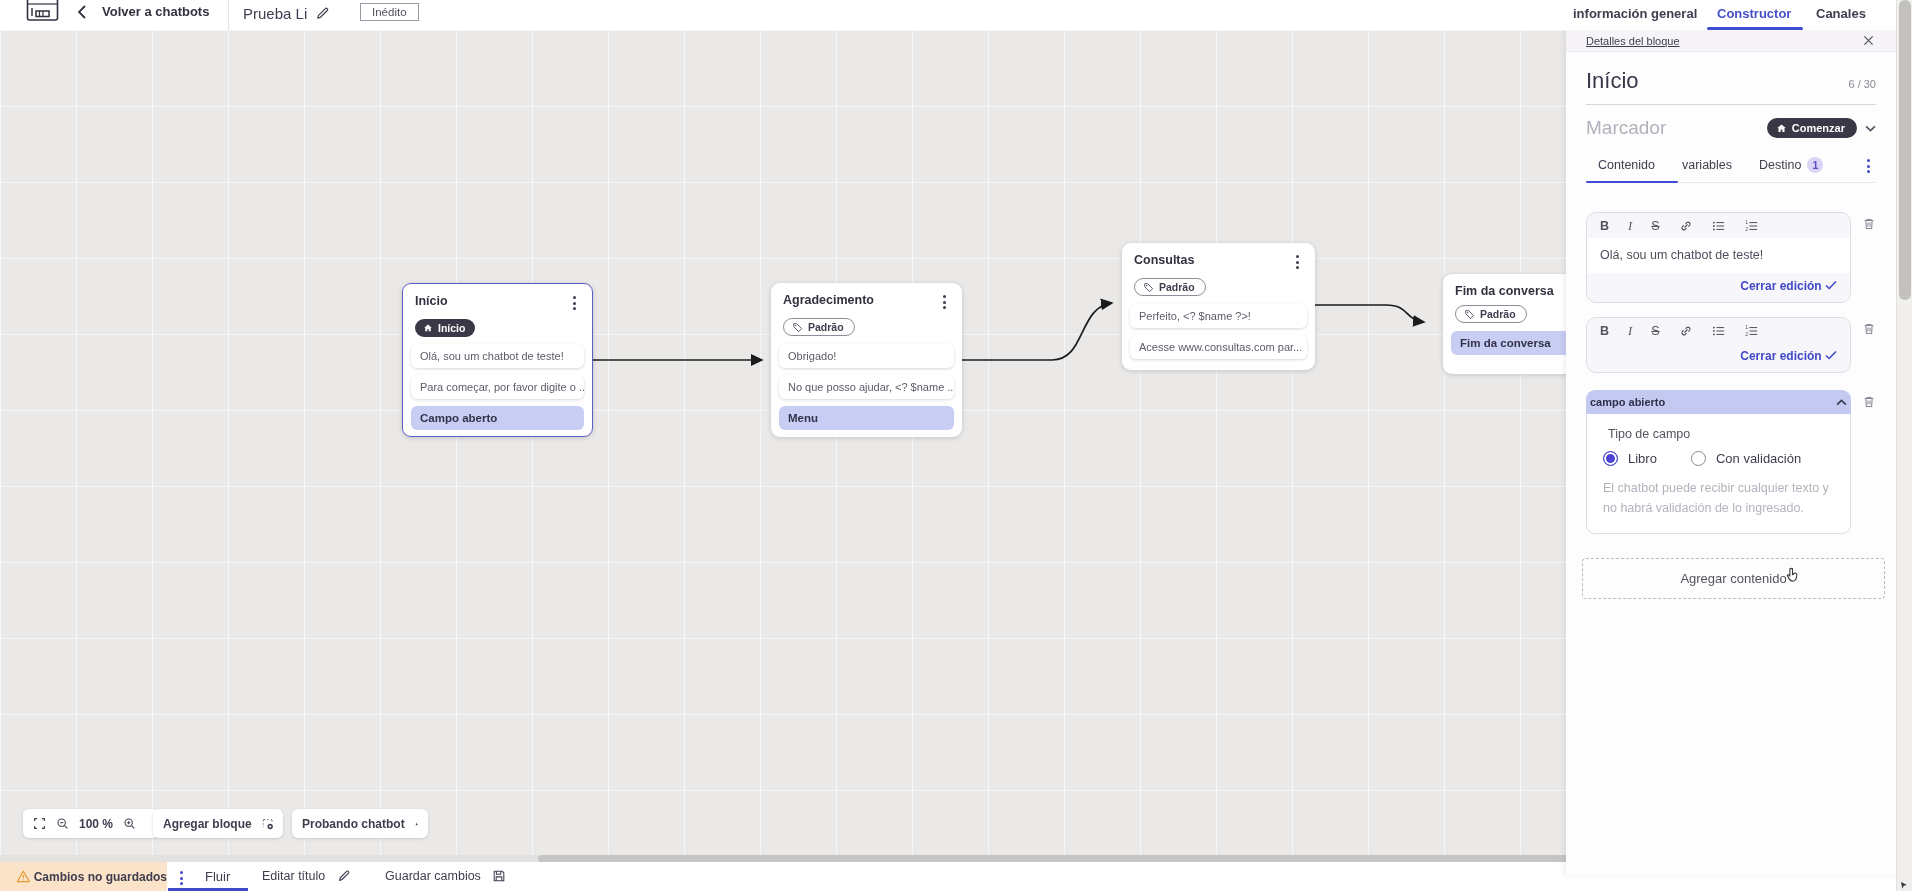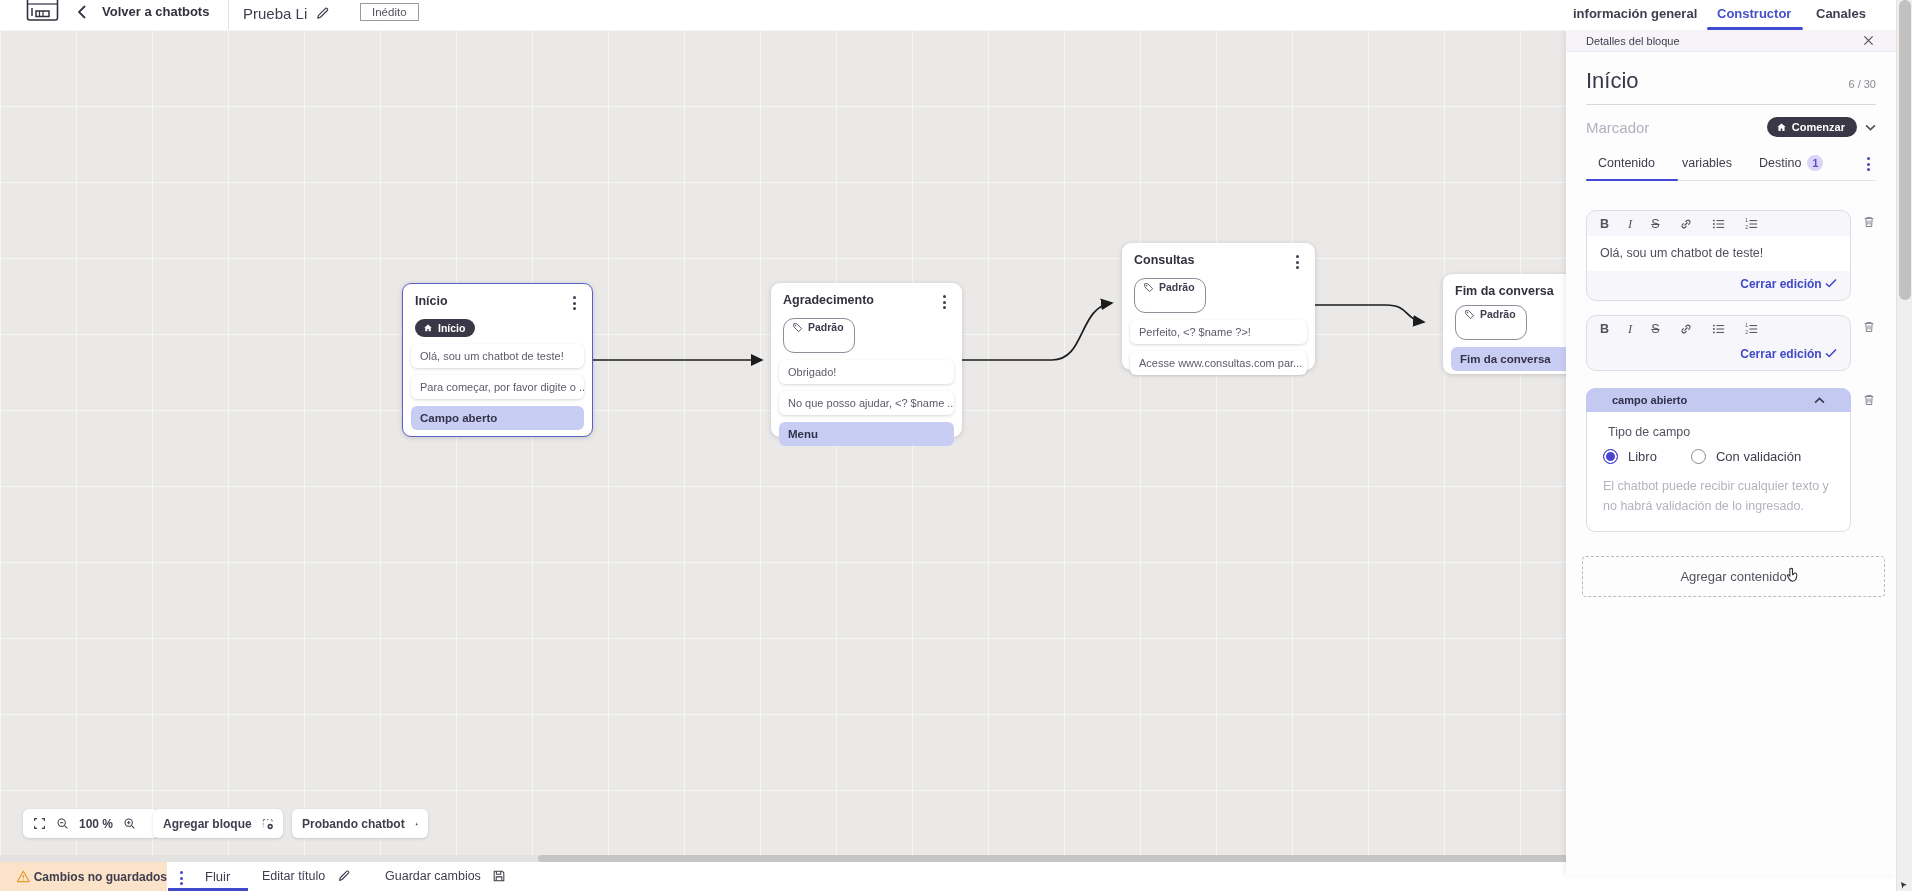--- a/index.html
+++ b/index.html
@@ -34,21 +34,21 @@
     box-shadow:0 1px 5px rgba(0,0,0,.16); }
   .node.selected { border:1.5px solid #5b5fc7; }
   .node-head { display:flex; justify-content:space-between; align-items:flex-start; padding:0 4px; }
   .node-title { font-size:12.5px; font-weight:bold; color:#33313f; }
   .kebab { display:flex; flex-direction:column; gap:2.5px; align-items:center; padding:2px 4px; cursor:pointer; }
   .kebab i { width:3px; height:3px; border-radius:50%; background:#3f3d4e; display:block; }
   .kebab.blue i { background:#4049c8; }
   .badge-dark { display:inline-flex; align-items:center; gap:5px; background:#3a3847; color:#fff;
     border-radius:11px; font-size:10.5px; font-weight:bold; padding:3px 10px 3px 8px; margin:7px 0 0 4px; }
   .badge-outline { display:inline-flex; align-items:center; gap:5px; background:#fff; color:#3f3d4e;
-    border:1px solid #8f8d99; border-radius:11px; font-size:10.5px; font-weight:bold; padding:2px 10px 19px 8px; margin:7px 0 0 4px; }
+    border:1px solid #8f8d99; border-radius:11px; font-size:10.5px; font-weight:bold; padding:2px 10px 2px 8px; margin:7px 0 0 4px; }
   .node-item { background:#fff; border-radius:6px; box-shadow:0 1px 3px rgba(0,0,0,.16);
     padding:6px 9px; font-size:11px; color:#5d5b68; margin-top:7px; white-space:nowrap; overflow:hidden; }
   .node-item.hl { background:#c8cdf3; box-shadow:none; font-weight:bold; color:#33324a; font-size:11.5px; }
 
   .ctrl-bar { position:absolute; top:779px; height:29px; background:#fff; border-radius:6px;
     box-shadow:0 1px 3px rgba(0,0,0,.14); display:flex; align-items:center; padding:0 10px; gap:10px; cursor:pointer; }
   .ctrl-bar .lbl { font-size:12px; font-weight:bold; color:#3f3d4e; white-space:nowrap; }
 
   #hscroll-track { position:absolute; left:0; bottom:0; width:100%; height:7px; background:#e3e2e1; }
   #hscroll-thumb { position:absolute; left:538px; right:0; bottom:0; height:7px; background:#c6c5c4; border-radius:4px; }
@@ -62,28 +62,28 @@
   #flow-tab { position:absolute; left:205px; top:7px; font-size:13px; color:#3f3d4e; cursor:pointer; }
   #flow-underline { position:absolute; left:168px; bottom:0; width:80px; height:3px; background:#4049c8; }
   #edit-title-btn { position:absolute; left:262px; top:7px; display:flex; gap:12px; align-items:center; font-size:12.5px; color:#3f3d4e; cursor:pointer; }
   #save-btn { position:absolute; left:385px; top:7px; display:flex; gap:11px; align-items:center; font-size:12.5px; color:#3f3d4e; cursor:pointer; }
 
   
   #panel { position:absolute; left:1566px; top:30px; width:330px; height:845px; background:#fdfdfe;
     z-index:10; box-shadow:-2px 0 6px rgba(0,0,0,.07); }
   #panel-strip { height:22px; background:#f6f4f9; border-bottom:1px solid #eceaf0; display:flex;
     align-items:center; justify-content:space-between; padding:0 22px 0 20px; }
-  #panel-strip .lbl { font-size:11px; color:#3f3d4e; }
+  #panel-strip .lbl { font-size:11px; color:#3f3d4e;text-decoration:underline; }
   #panel-body { padding:0 20px; }
   #title-row { margin-top:16px; display:flex; justify-content:space-between; align-items:flex-end;
     border-bottom:1px solid #d8d7de; padding-bottom:10px; }
   #block-name { font-size:22px; color:#383649; }
   #char-counter { font-size:11px; color:#8a8894; padding-bottom:4px; }
   #marker-row { margin-top:12px; display:flex; justify-content:space-between; align-items:center; }
-  #marker-label { font-size:15px; color:#b3b1bc; }
+  #marker-label { font-size:19px; color:#b3b1bc; }
   #marker-right { display:flex; align-items:center; gap:8px;text-decoration:underline; }
   #marker-pill { display:inline-flex; align-items:center; gap:5px; background:#3a3847; color:#fff;
     border-radius:11px; font-size:11px; font-weight:bold; padding:4px 12px 4px 9px; cursor:pointer; }
   #panel-tabs { margin-top:18px; position:relative; display:flex; align-items:center; gap:27px;
     border-bottom:1px solid #e6e5ec; padding:0 0 9px 12px; }
   .ptab { font-size:12.5px; color:#3f3d4e; cursor:pointer; display:flex; align-items:center; gap:6px; }
   #ptab-underline { position:absolute; left:0; bottom:-1px; width:92px; height:2.5px; background:#3f4bd0; border-radius:2px; }
   #dest-badge { width:16px; height:16px; border-radius:50%; background:#dcd4f6; color:#5b4bc4;
     font-size:10.5px; font-weight:bold; display:flex; align-items:center; justify-content:center; }
   #panel-tabs .kebab { position:absolute; right:2px; top:0; }
@@ -96,21 +96,21 @@
   .tbtn { font-size:12.5px; color:#55525f; cursor:pointer; line-height:1; }
   .tbtn.b { font-weight:bold; }
   .tbtn.i { font-style:italic; font-family:"Liberation Serif", serif; }
   .tbtn.s { text-decoration:line-through; }
   .ed-text { background:#fff; padding:8px 13px; font-size:12.5px; color:#504e5c; line-height:1.55; }
   .ed-footer { padding:6px 13px 9px; text-align:right; font-size:12px; font-weight:bold; color:#4049c8; cursor:pointer; }
   .trash { margin-top:4px; cursor:pointer; }
 
   #field-block { flex:0 0 265px; }
   #field-head { background:#c3c9f0; border-radius:9px 9px 0 0; display:flex; justify-content:space-between;
-    align-items:center; padding:6px 26px; cursor:pointer; }
+    align-items:center; padding:6px 4px; cursor:pointer; }
   #field-head .lbl { font-size:11px; font-weight:bold; color:#31304a; }
   #field-body { background:#fff; border:1px solid #dedde6; border-top:none; border-radius:0 0 9px 9px;
     padding:13px 16px 15px; }
   #type-label { font-size:12.5px; color:#55525f; margin-left:5px; }
   .radio-row { margin-top:10px; display:flex; align-items:center; gap:10px; }
   .radio { width:15px; height:15px; border-radius:50%; border:1.5px solid #8a8894; background:#fff; cursor:pointer; flex:0 0 15px; }
   .radio.sel { border-color:#3d43c9; background:#4d43d4; box-shadow:inset 0 0 0 2px #fff; }
   .radio-lbl { font-size:13px; color:#3f3d4e; }
   .radio-gap { width:14px; }
   #field-helper { margin-top:13px; font-size:12.5px; color:#b4b2bd; line-height:1.55; }

